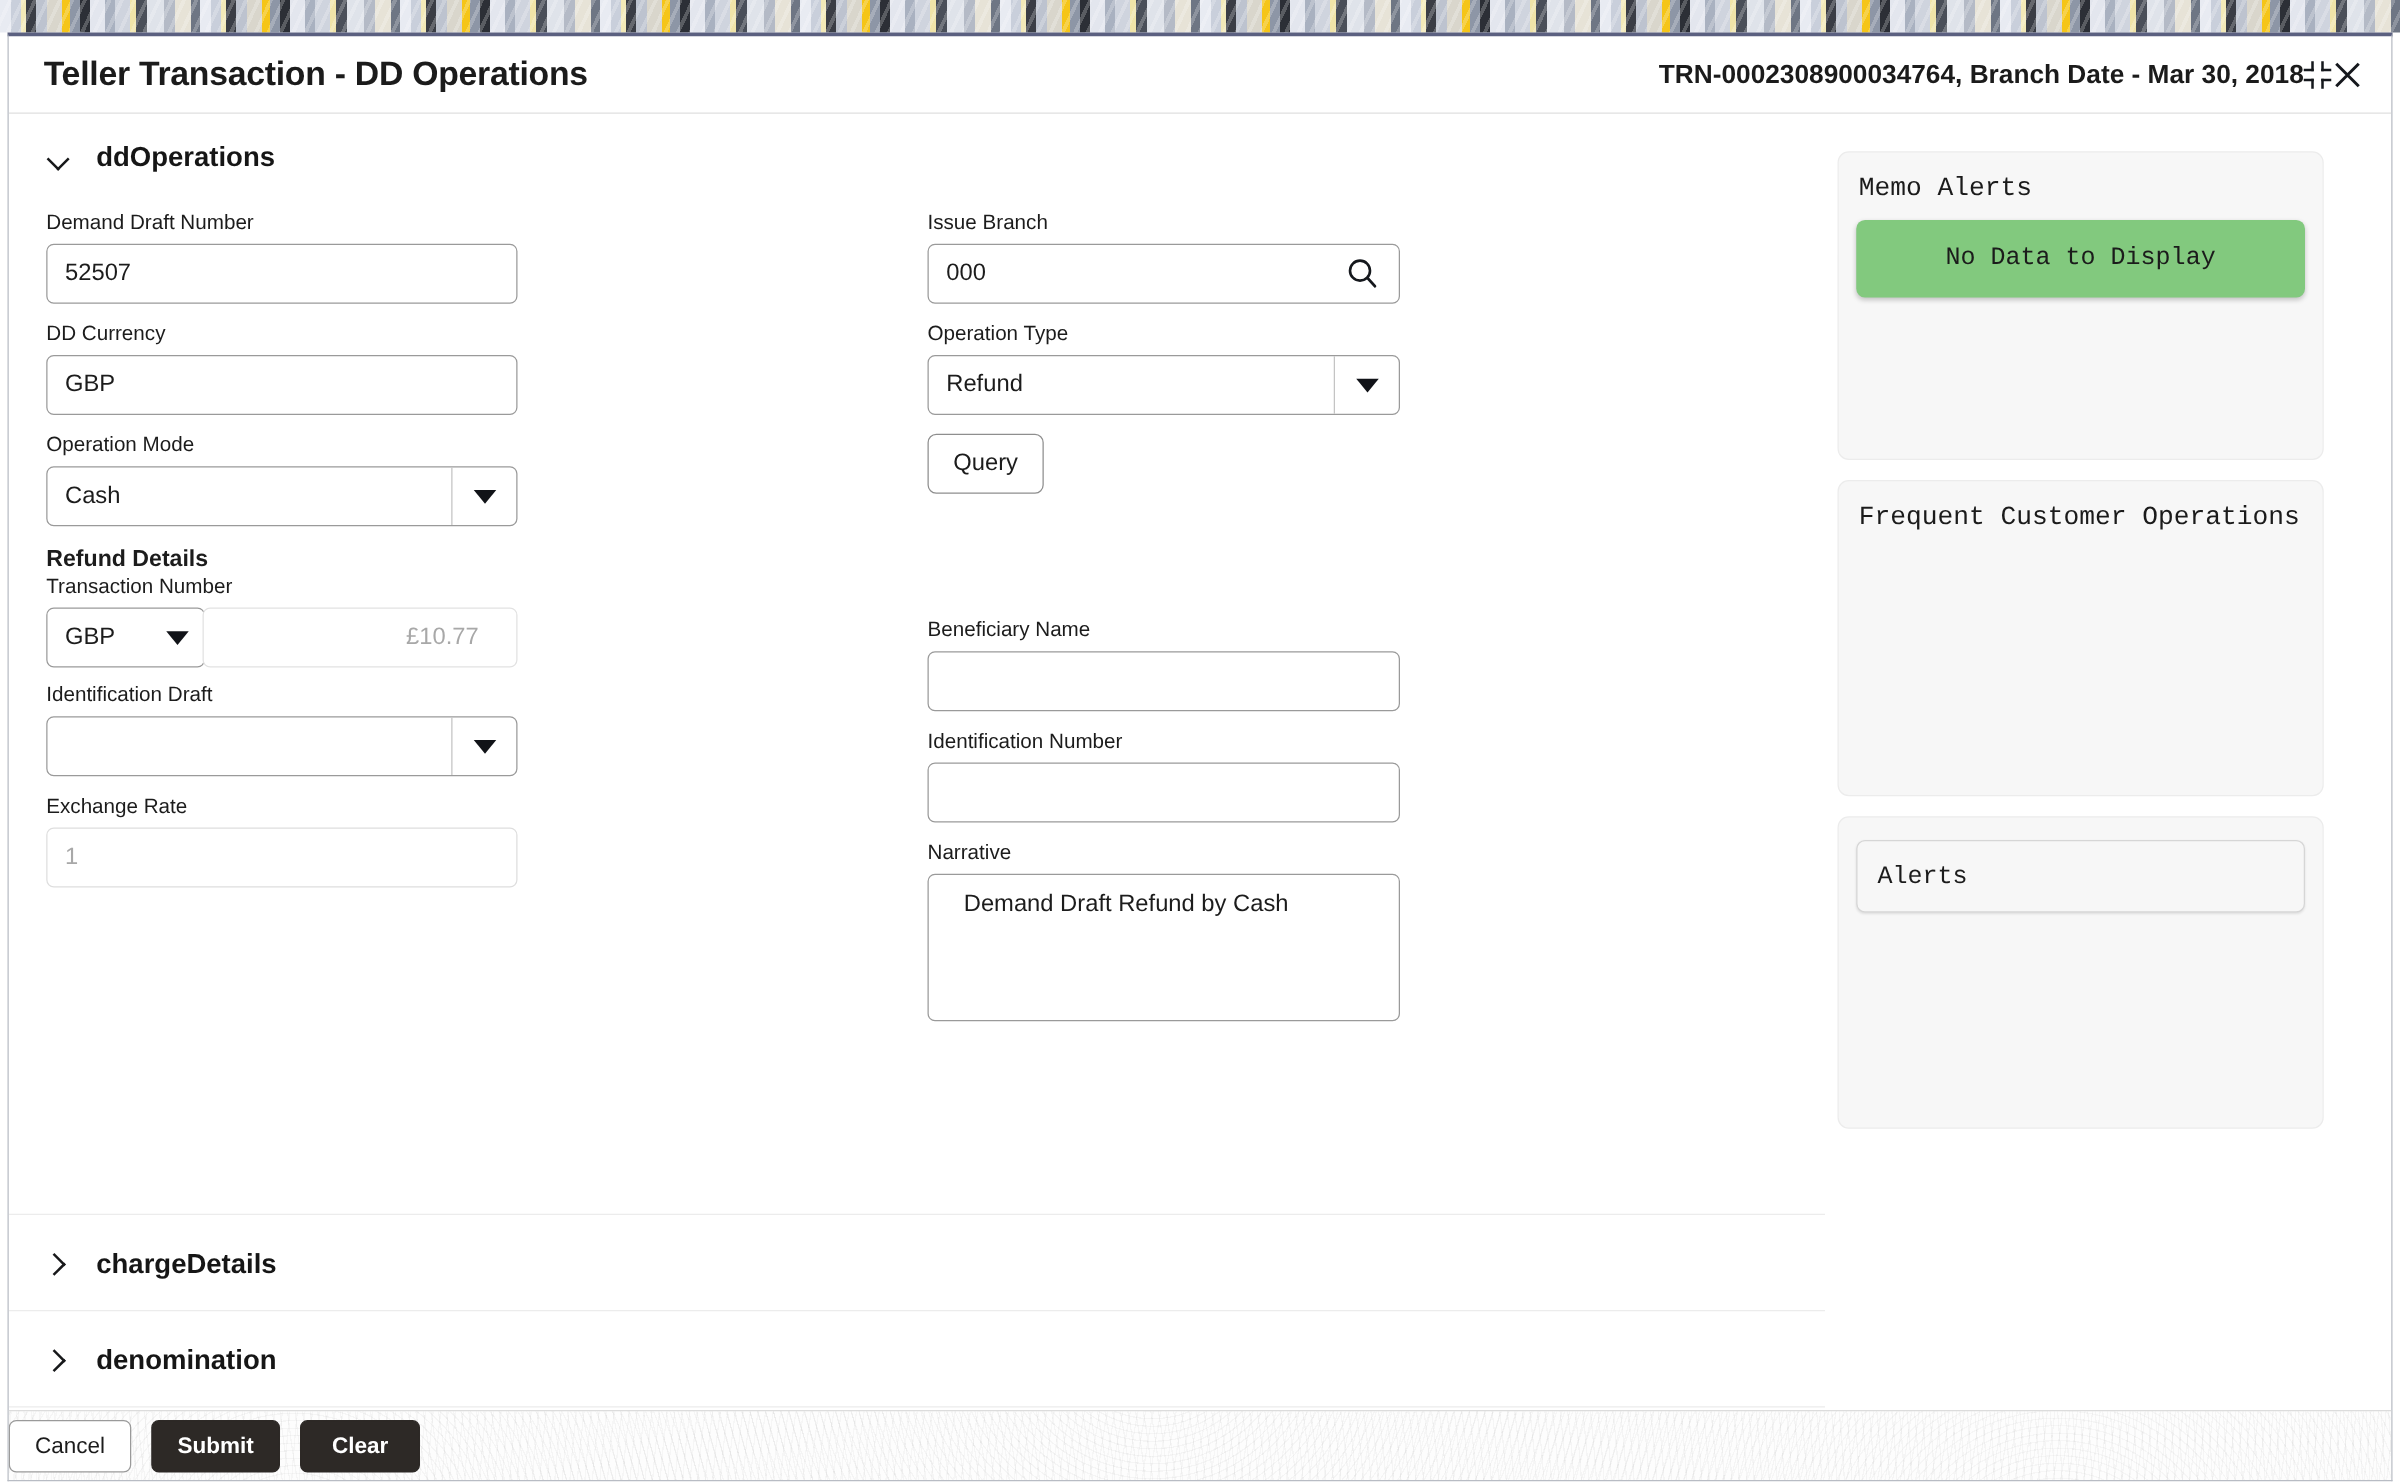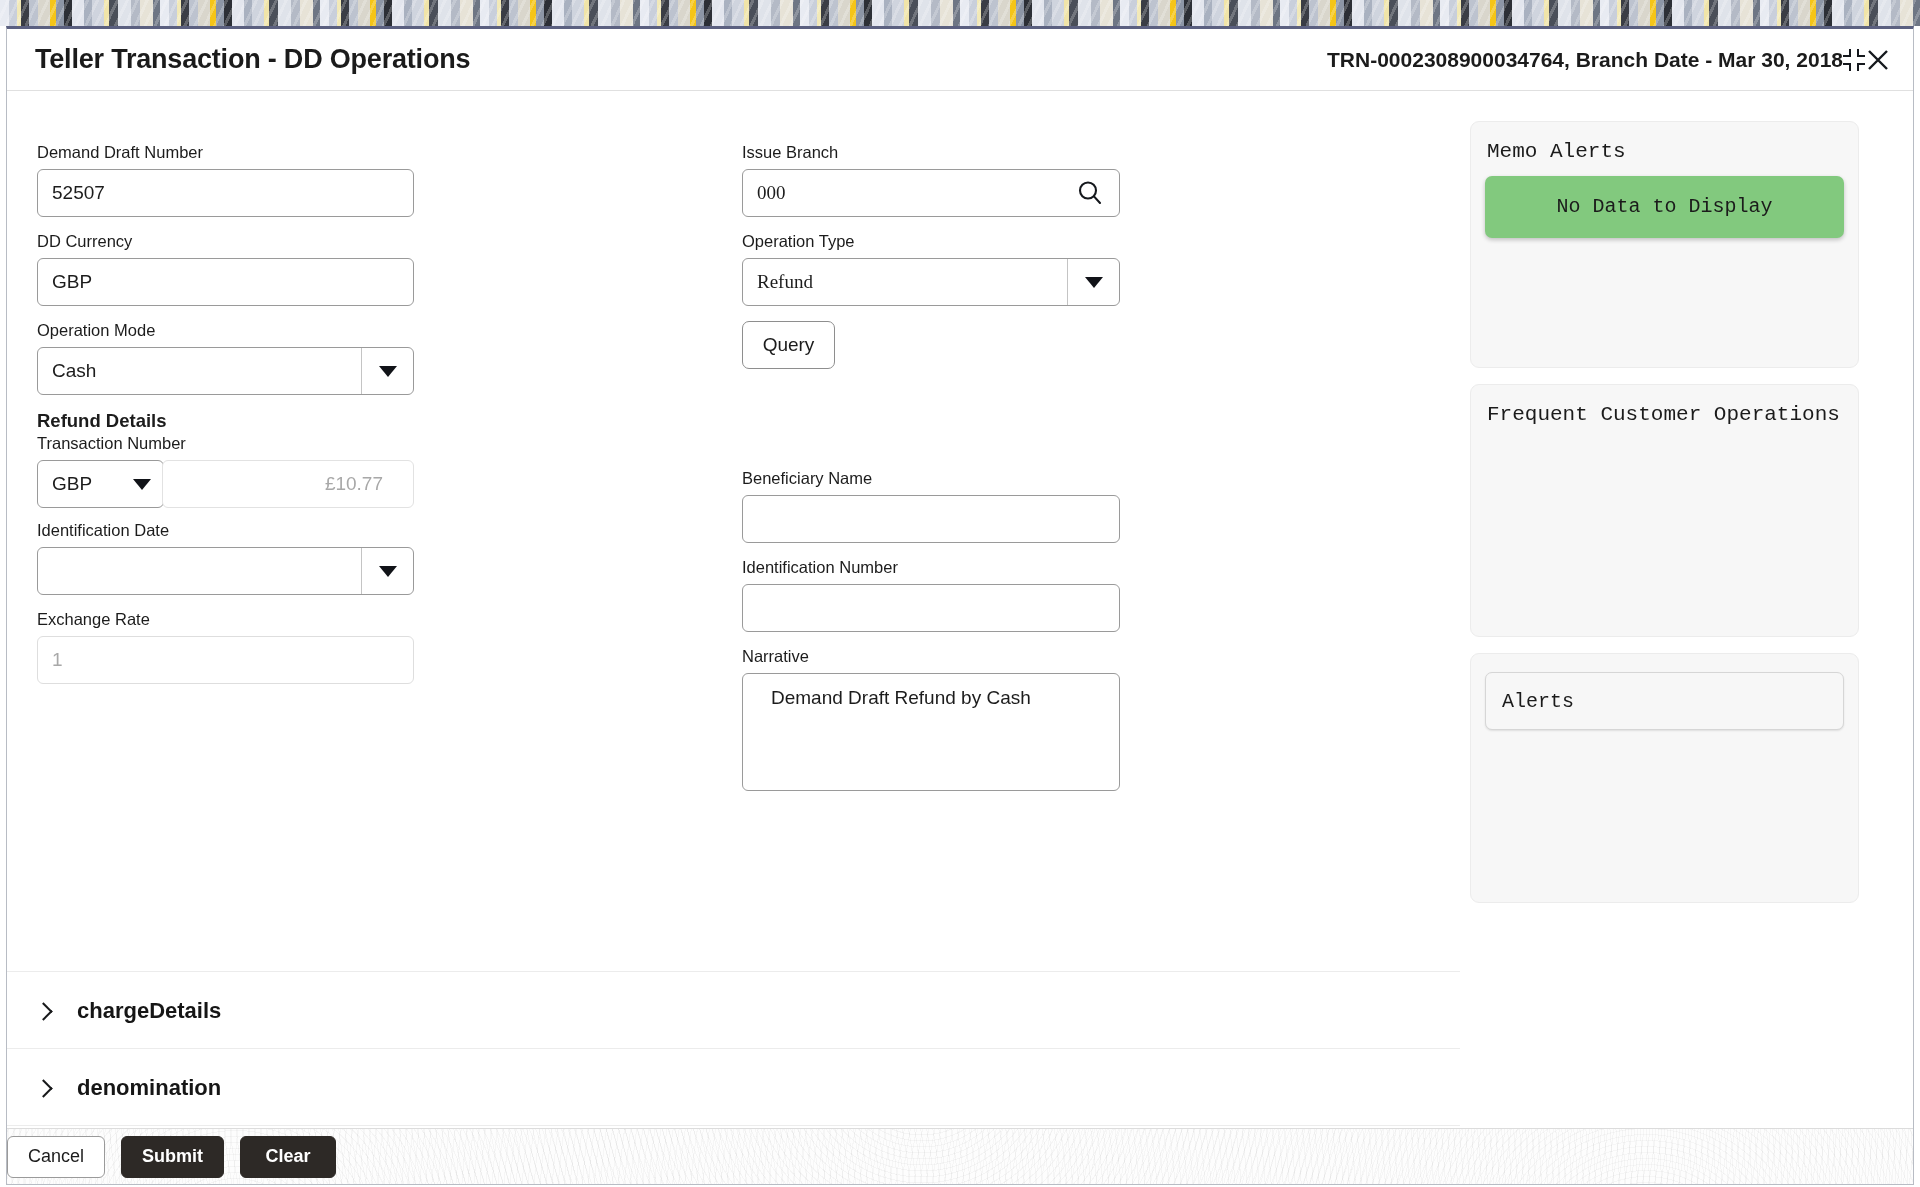--- a/index.html
+++ b/index.html
@@ -125,21 +125,21 @@
   .lbl.strong { font-weight: bold; font-size: 18.5px; margin-bottom: 2px; }
 
   .inp {
     width: 377px; height: 48px;
     border: 1px solid #9a9a9a; border-radius: 6px;
     background: #fff;
     display: flex; align-items: center;
     padding: 0 14px;
     font-size: 19px; color: #1c1c1c;
   }
-  .inp.mid { width: 378px; font-family: Liberation Serif, serif; }
+  .inp.mid { width: 378px; }
   .inp .val { flex: 1; overflow: hidden; white-space: nowrap; }
   .inp.disabled { border-color: #dedede; background: #fff; }
   .inp.disabled .val { color: #a8a8a8; }
 
   
   .sel { position: relative; padding-right: 0; }
   .sel .caret-wrap {
     width: 52px; height: 100%;
     display: flex; align-items: center; justify-content: center;
     border-left: 1px solid #c4c4c4;
@@ -283,20 +283,24 @@
           <path d="M4 4 L22 22 M22 4 L4 22" stroke="#15181d" stroke-width="2.4" fill="none"></path>
         </svg>
       </div>
     </div>
   </div>
 
   <div id="win-body">
 
     <div id="form-area">
 
+      <div class="acc-head">
+        <span class="chev down"></span>
+        <span>ddOperations</span>
+      </div>
 
       <div id="fields">
 
         <div class="col-left">
 
           <div class="fld">
             <label class="lbl">Demand Draft Number</label>
             <div class="inp">
               <span class="val">52507</span>
             </div>
@@ -329,21 +333,21 @@
                     <span class="caret"></span>
                   </span>
               </div>
               <div class="amt-box">
                 <span>£10.77</span>
               </div>
             </div>
           </div>
 
           <div class="fld">
-            <label class="lbl">Identification Date</label>
+            <label class="lbl">Identification Draft</label>
             <div class="inp sel">
               <span class="val"></span>
               <span class="caret-wrap">
                   <span class="caret"></span>
                 </span>
             </div>
           </div>
 
           <div class="fld">
             <label class="lbl">Exchange Rate</label>

